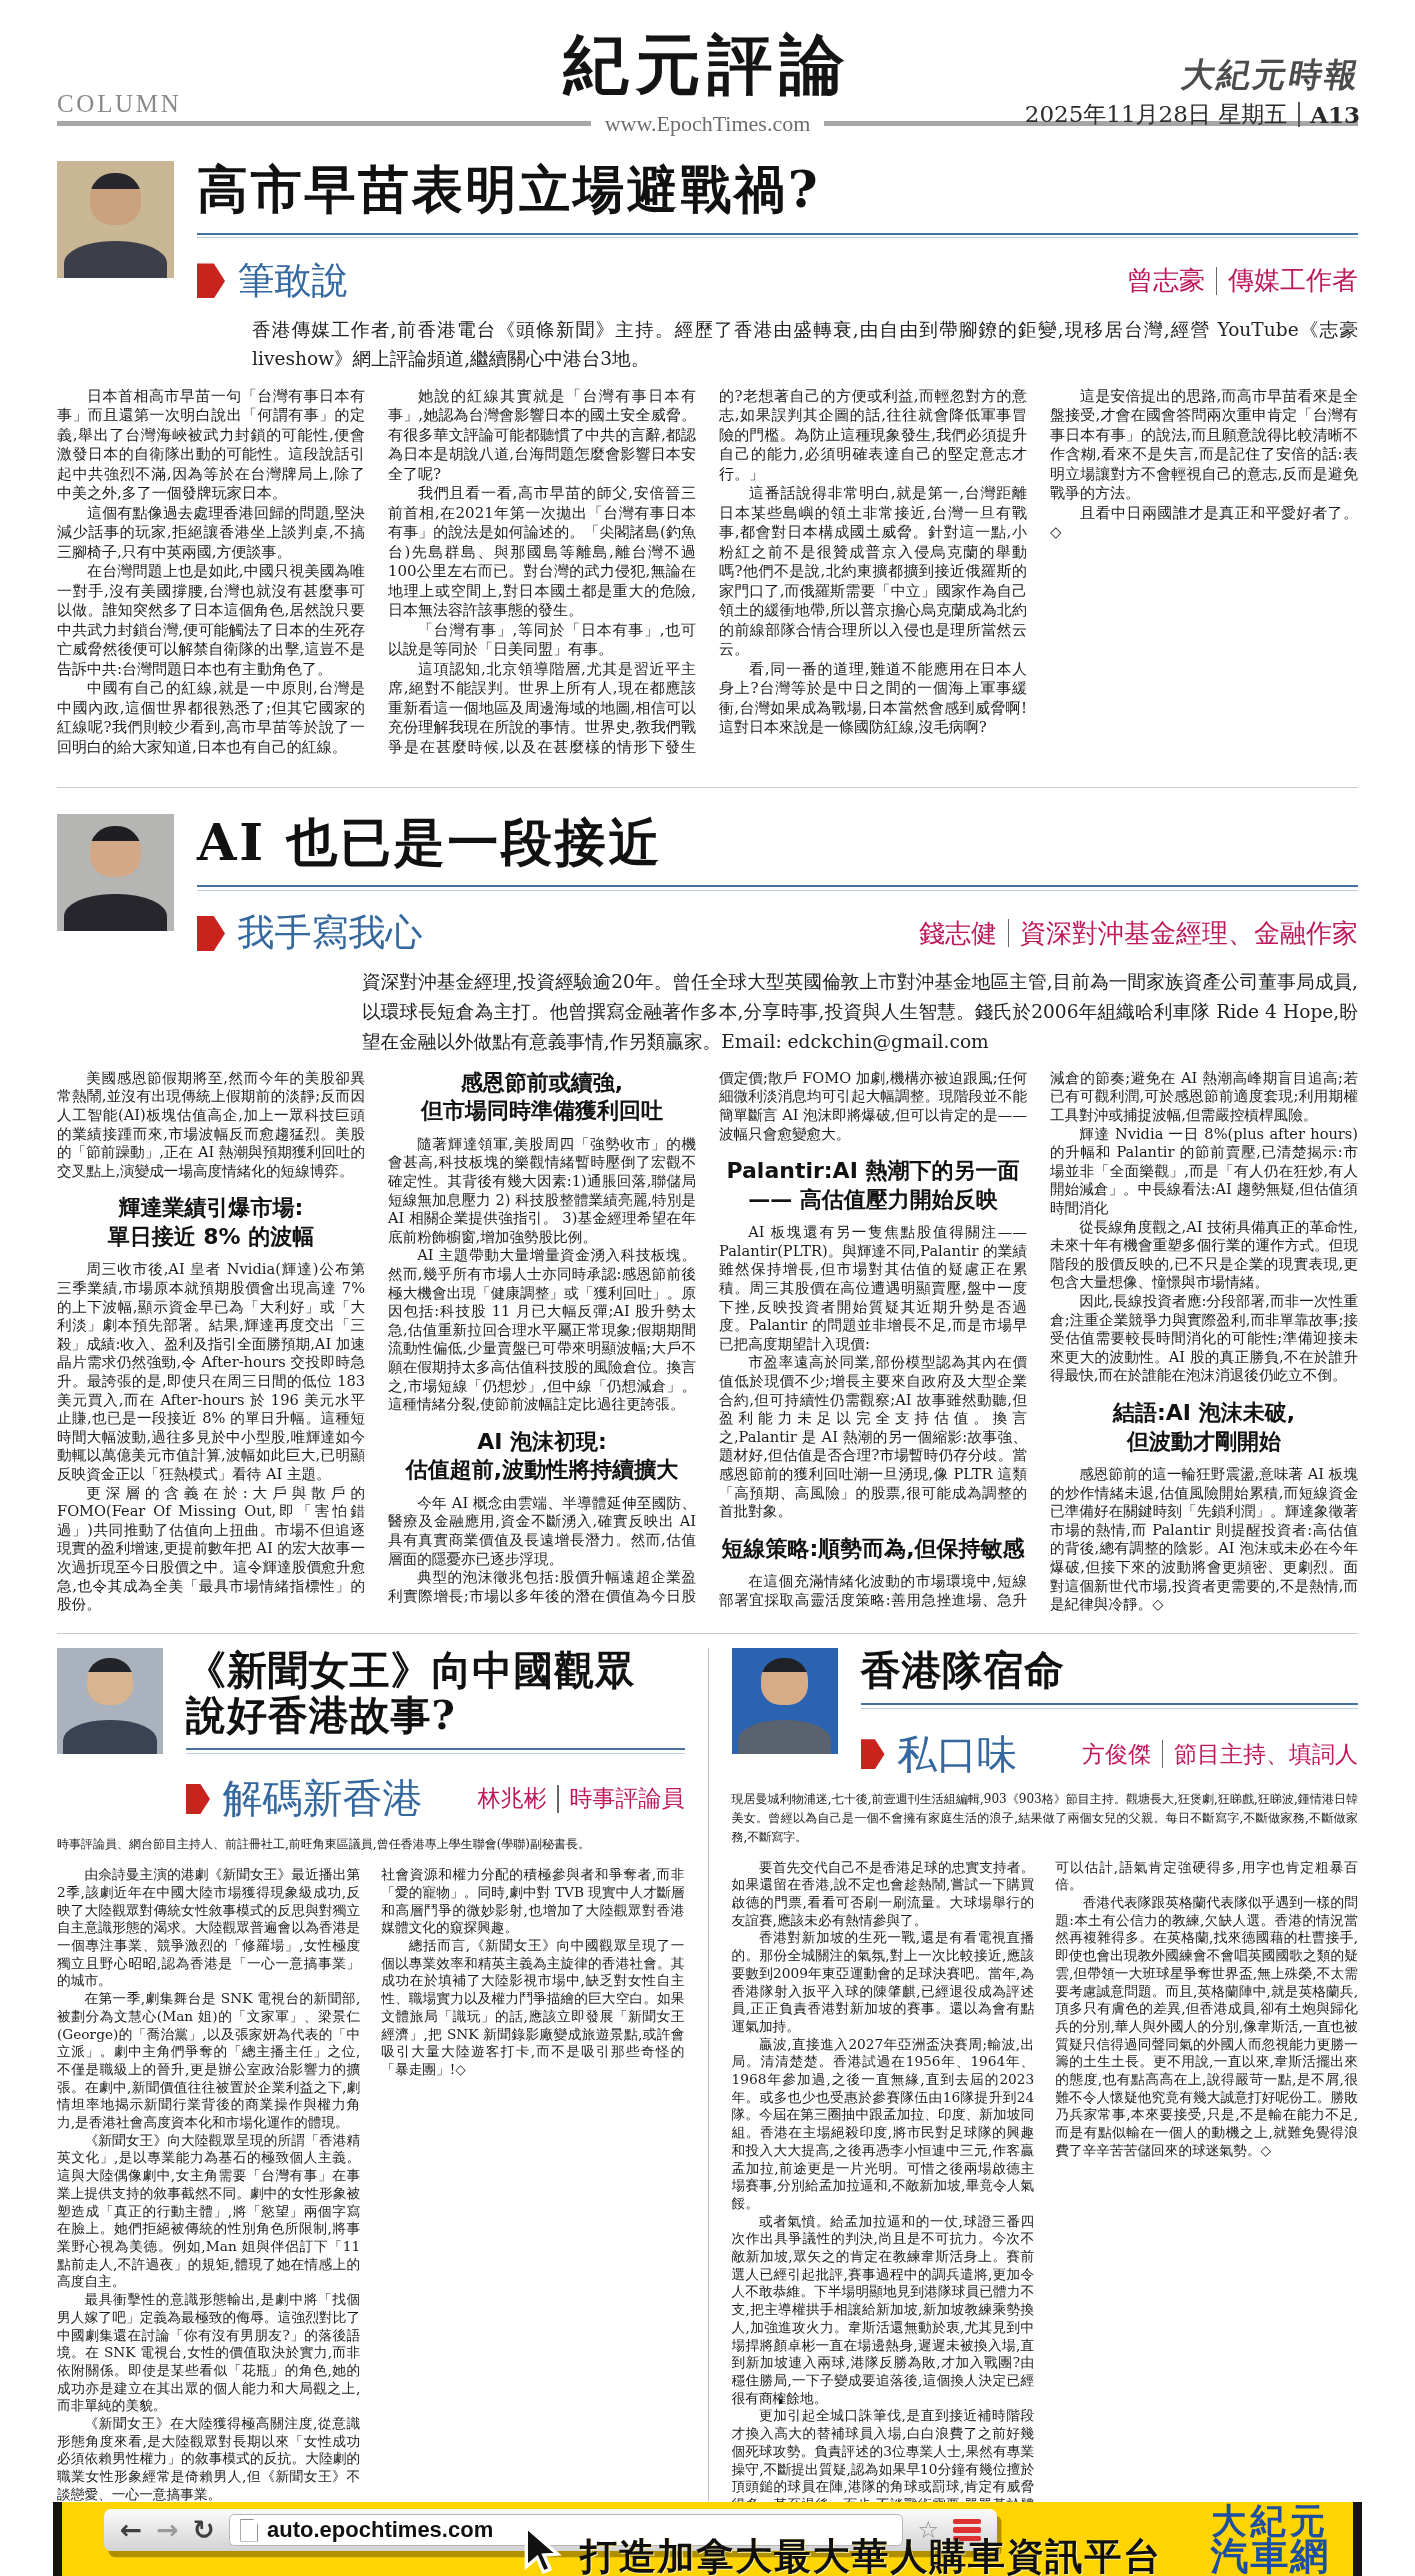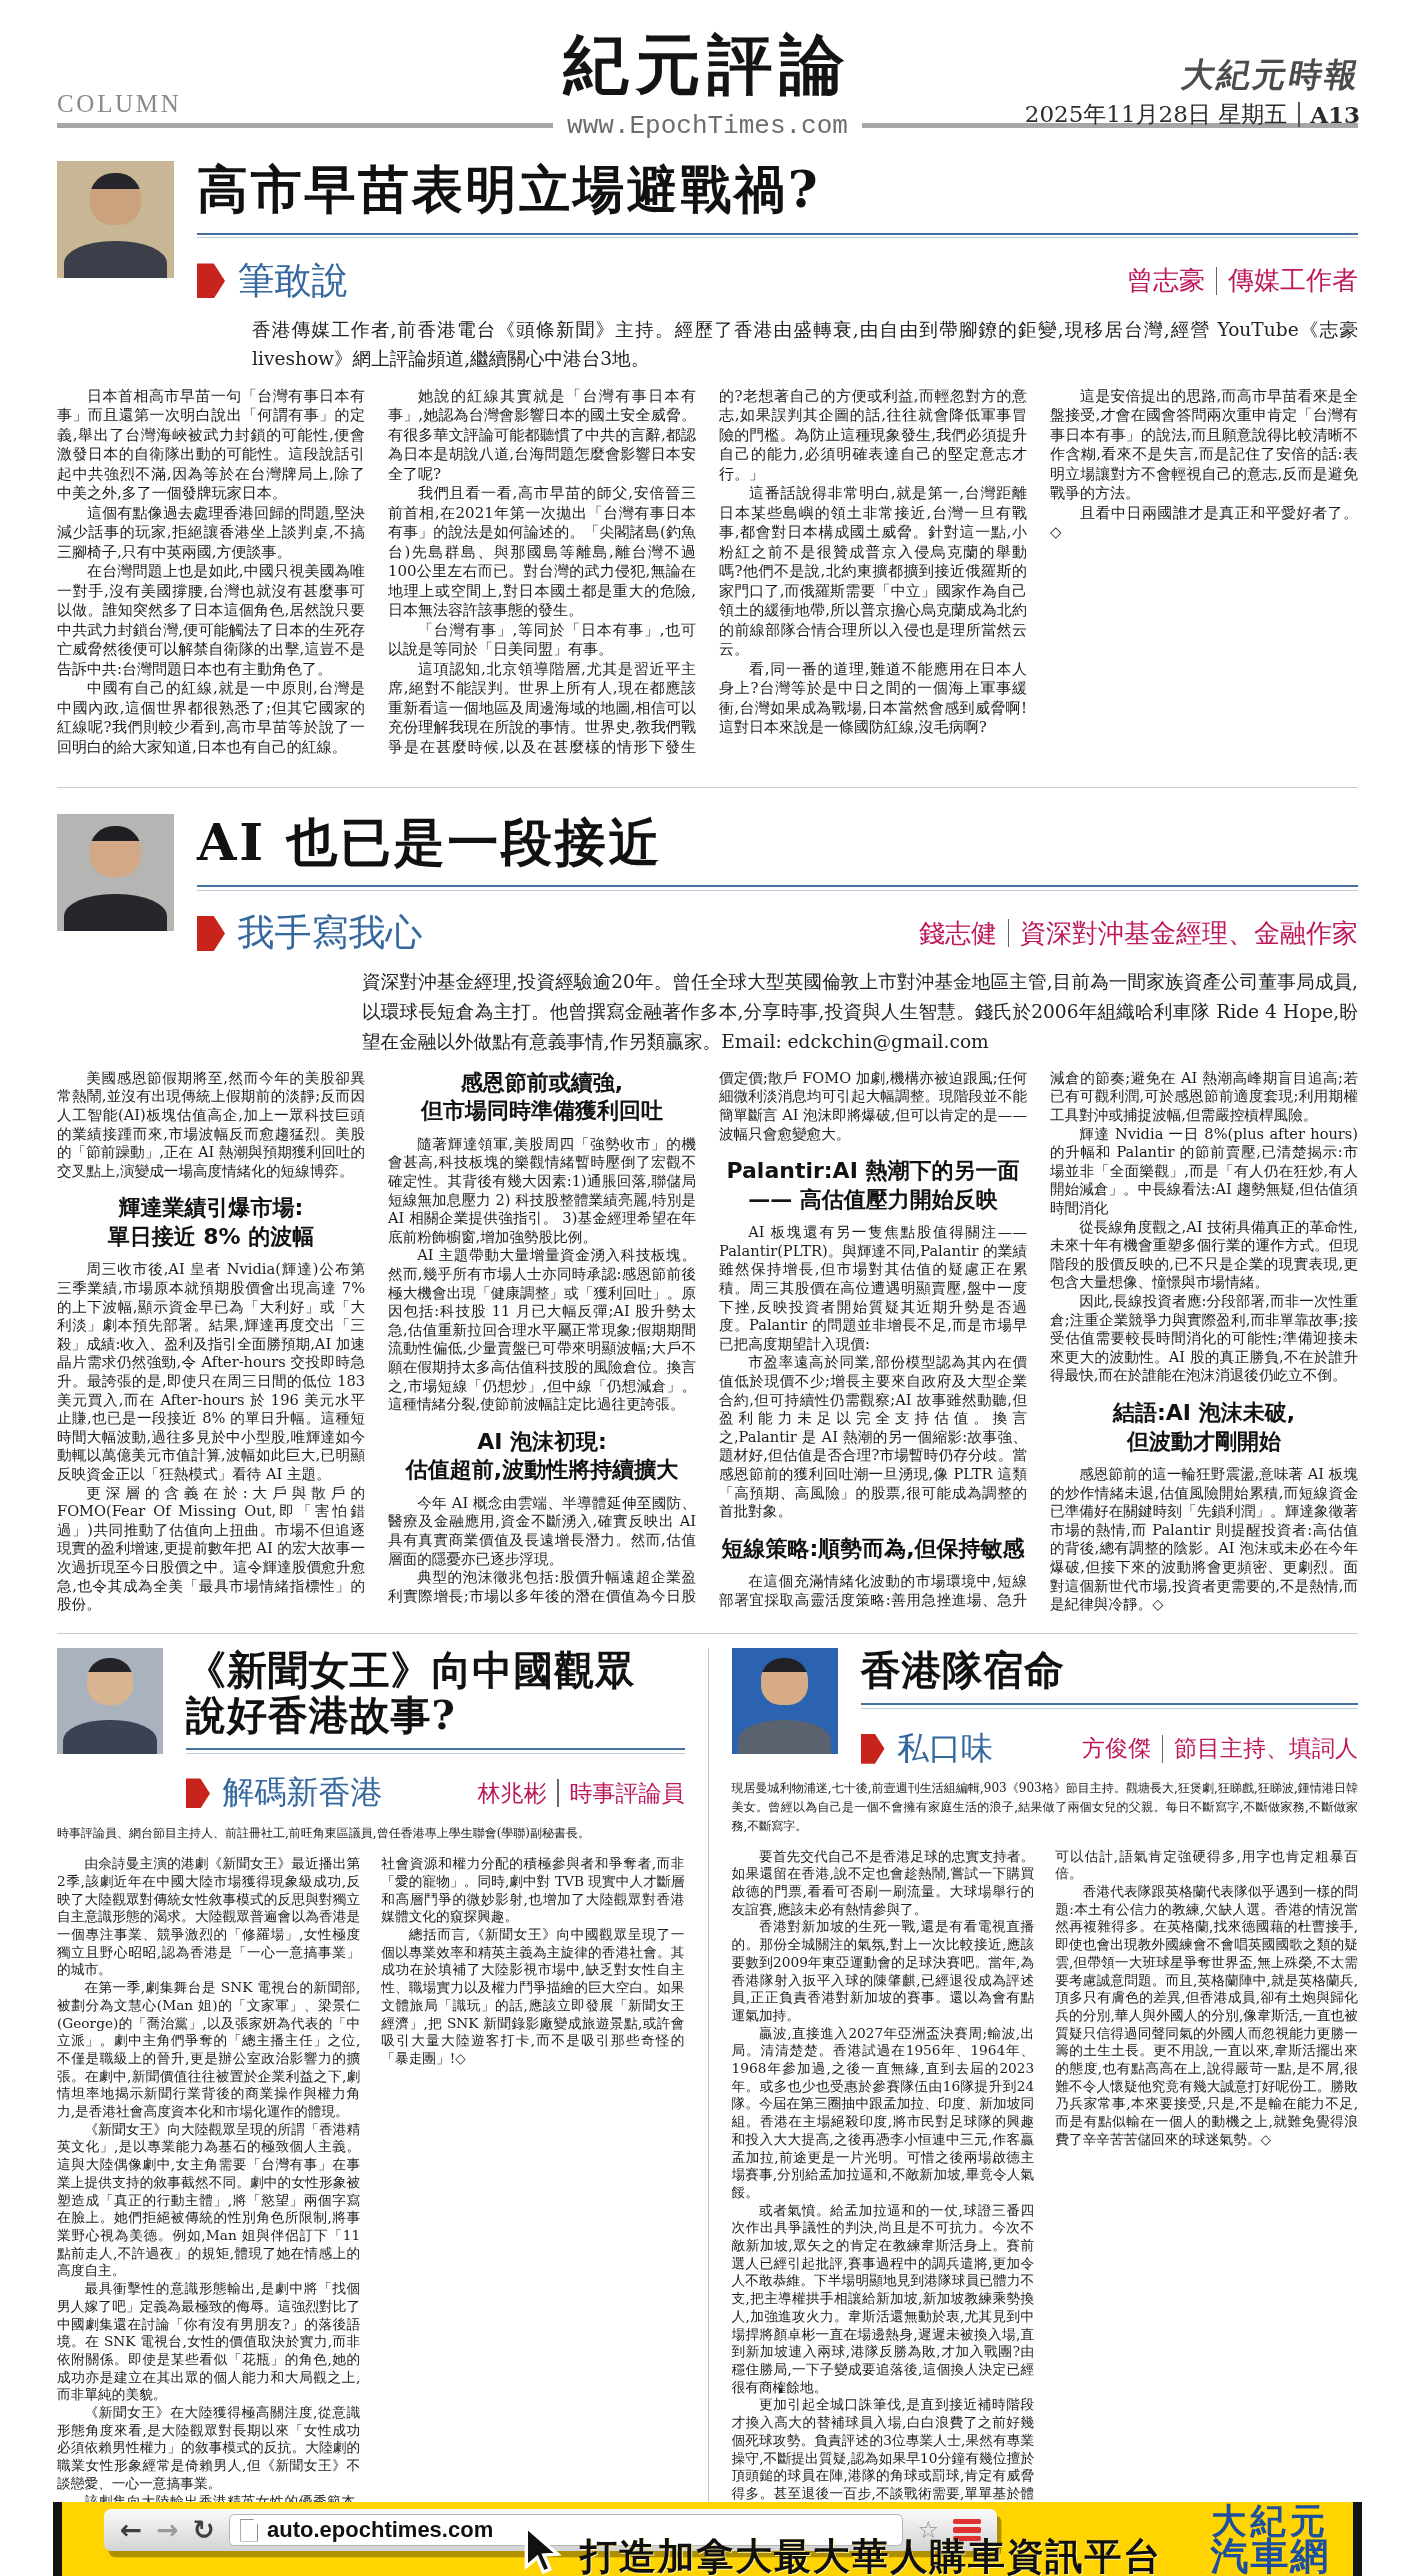--- a/index.html
+++ b/index.html
@@ -11,21 +11,21 @@
         font-size:25px;color:#8a8a8a;letter-spacing:2.7px;}
   .section-title{margin:0;padding-top:30px;text-align:center;font-size:65px;font-weight:900;
         letter-spacing:7px;color:#141414;line-height:1.05;}
   .masthead{position:absolute;right:55px;top:53px;font-size:33px;font-weight:900;color:#4c4c4c;
         transform:skewX(-10deg);letter-spacing:2.7px;}
   .dateline{position:absolute;right:55px;top:99px;font-size:23px;color:#2b2b2b;display:flex;align-items:center;}
   .page-no{font-weight:bold;margin-left:10.6px;}
   .date-sep{display:inline-block;width:1.8px;height:25px;background:#555;margin-left:10.6px;}
   .header-rule{display:flex;align-items:center;margin-top:12.4px;padding:0 57px;}
   .header-rule .rule{flex:1;height:4.4px;background:#a6a6a6;}
-  .website{margin:0 14px;font-size:26px;color:#6d6d6d;font-family:Liberation Mono, monospace;}
+  .website{margin:0 14px;font-size:22px;color:#6d6d6d;font-family:Liberation Serif, serif;}
   
   .article{padding:12.4px 57px 0 57px;}
   .art-head{display:flex;gap:23px;}
   .avatar{flex:0 0 117px;width:117px;height:117px;position:relative;overflow:hidden;background:var(--bg);}
   .avatar::before{content:"";position:absolute;left:28%;top:10%;width:44%;height:44%;
         background:linear-gradient(var(--hair) 0 30%, var(--skin) 30%);border-radius:46% 46% 42% 42%;}
   .avatar::after{content:"";position:absolute;left:6%;bottom:-8%;width:88%;height:40%;
         background:var(--shirt);border-radius:48% 48% 0 0;}
   .art-main{flex:1;min-width:0;}
   .art-title{margin:0 0 14px 0;font-size:51px;font-weight:900;color:#111;line-height:1.12;
@@ -49,21 +49,21 @@
   .body-a1{height:386px;font-size:15px;line-height:19.5px;}
   .body-a2{height:550px;font-size:14.6px;line-height:18.6px;}
   .divider{border-top:0.9px solid #c9c9c9;margin:14px 57px;}
   
   .row{display:flex;padding:0 57px;}
   .half{width:50%;box-sizing:border-box;}
   .half-a3{padding-right:23px;}
   .half-a4{border-left:0.9px solid #c4c4c4;padding-left:23px;}
   .half .avatar{flex:0 0 106px;width:106px;height:106px;}
   .half .art-title{font-size:40px;letter-spacing:0.9px;margin-bottom:10.6px;}
-  .half .kicker{font-size:32px;}
+  .half .kicker{font-size:40px;}
   .half .flag-icon{width:24px;height:30px;}
   .half .byline{font-size:23px;}
   .half .bio{font-size:12px;line-height:1.55;}
   .cols2{column-count:2;column-gap:21px;}
   .body-half{height:692px;font-size:13.7px;line-height:17.7px;}
   
   .ad{position:absolute;left:53px;right:53px;bottom:0;height:74px;background:#ffd400;
         border-left:9.7px solid #141414;border-right:9.7px solid #141414;}
   .browser{position:absolute;left:42px;top:7px;width:893px;height:42px;border-radius:7px;
         background:linear-gradient(#fbfbfb,#d3d3d3);box-shadow:4.4px 6.2px 0 rgba(80,60,0,.45);

